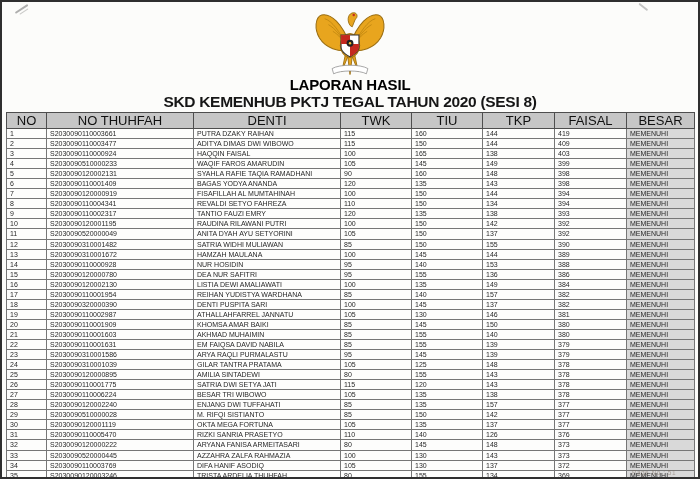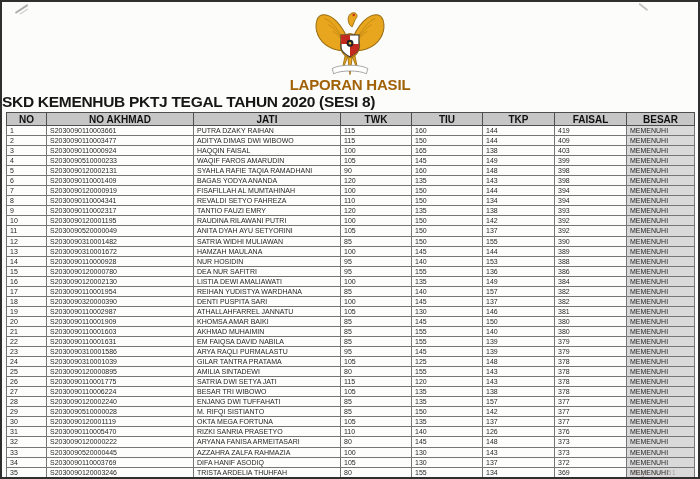--- a/index.html
+++ b/index.html
@@ -4,33 +4,33 @@
 <style>
   html,body{margin:0;padding:0;background:#e9e9e9;}
   .page{
     position:relative;width:700px;height:479px;box-sizing:border-box;
     background:#fcfcfa;border:2px solid #2f2f2f;overflow:hidden;
     font-family:"Liberation Sans",sans-serif;color:#222;
   }
   .emblem{position:absolute;top:7px;left:50%;transform:translateX(-50%);width:76px;height:70px;}
   .title1{
     position:absolute;top:74px;left:0;width:100%;text-align:center;
-    font-size:15px;font-weight:bold;letter-spacing:-0.2px;color:#a16207;
+    font-size:15px;font-weight:bold;letter-spacing:-0.2px;color:#000000;
   }
   .title2{
-    position:absolute;top:91px;left:0;width:100%;text-align:left;
+    position:absolute;top:91px;left:0;width:100%;text-align:center;
     font-size:15.5px;font-weight:bold;letter-spacing:-0.3px;color:#161616;
   }
   table.results{
     position:absolute;top:110px;left:4px;width:688px;
     border-collapse:collapse;table-layout:fixed;
   }
   table.results th{
     background:#c6c6c6;border:1px solid #4e4e4e;
-    font-size:10px;font-weight:bold;color:#101010;
+    font-size:13px;font-weight:normal;color:#101010;
     height:12px;padding:0;text-align:center;white-space:nowrap;overflow:hidden;
   }
   table.results td{
     border:1px solid #767676;font-size:7px;color:#282828;
     height:9.05px;line-height:9px;padding:0 0 0 3px;
     white-space:nowrap;overflow:hidden;text-align:left;vertical-align:middle;
     background:#fdfdfc;
   }
   table.results td.status{background:#d9d9d9;}
   .corner-mark{position:absolute;background:#6e6e6e;opacity:.55;border-radius:1px;}
@@ -88,22 +88,22 @@
         <col style="width:147px">
       <col style="width:71px">
         <col style="width:71px">
         <col style="width:72px">
       <col style="width:72px">
         <col style="width:68px">
     </colgroup>
     <thead>
       <tr>
           <th>NO</th>
-          <th>NO AKHMAD</th>
-          <th>JATI</th>
+          <th>NO THUHFAH</th>
+          <th>DENTI</th>
           <th>TWK</th>
           <th>TIU</th>
           <th>TKP</th>
           <th>FAISAL</th>
           <th>BESAR</th>
         </tr>
     </thead>
     <tbody>
         <tr>
           <td>1</td>

